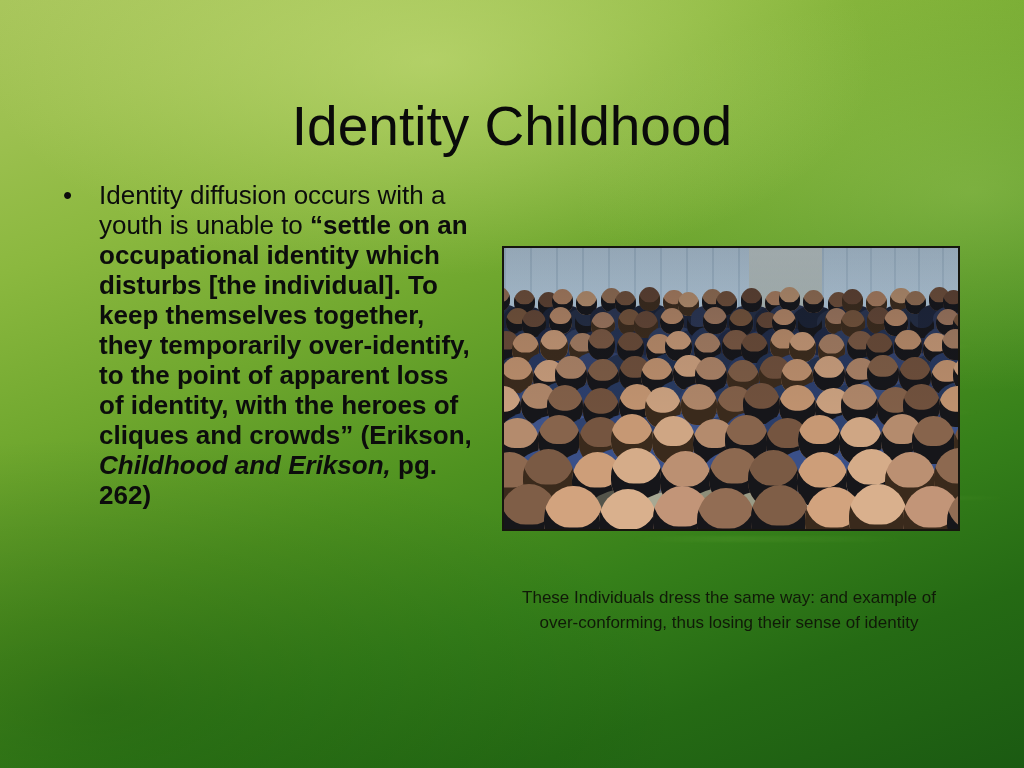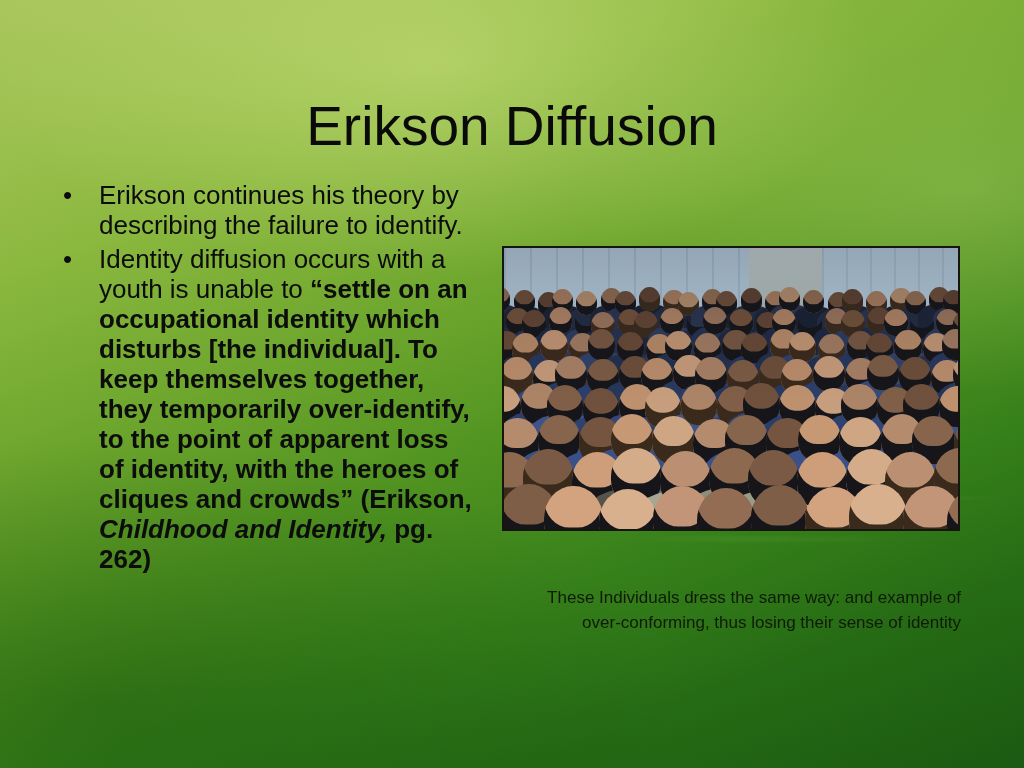--- a/index.html
+++ b/index.html
@@ -188,54 +188,51 @@
   .photo-shade {
     position: absolute;
     inset: 0;
     background: linear-gradient(180deg, rgba(10,20,35,0.20) 0%, rgba(10,20,35,0.05) 32%, rgba(0,0,0,0) 60%);
     pointer-events: none;
   }
 
   
   .photo-caption {
     position: absolute;
-    left: 521px;
+    left: 509px;
     top: 568px;
     width: 440px;
     font-size: 17px;
     line-height: 25px;
     color: #101a08;
-    text-align: right;
+    text-align: center;
   }
 </style>
 </head>
 <body>
 
 <div class="slide">
 
   <div class="bg-bloom"></div>
 
   <div class="bg-streaks">
     <span class="s1"></span>
       <span class="s2"></span>
       <span class="s3"></span>
     <span class="s4"></span>
       <span class="s5"></span>
       <span class="s6"></span>
     <span class="s7"></span>
   </div>
 
-  <h1 class="slide-title">Erikson Diffusion</h1>
+  <h1 class="slide-title">Identity Childhood</h1>
 
   <ul class="body-list">
     <li class="bullet-item">
-      <span><span>Erikson continues his theory by describing the failure to identify.</span></span>
-    </li>
-    <li class="bullet-item">
-      <span><span>Identity diffusion occurs with a youth is unable to </span><b>“settle on an occupational identity which disturbs [the individual]. To keep themselves together, they temporarily over-identify, to the point of apparent loss of identity, with the heroes of cliques and crowds” (Erikson, </b><span class="bi">Childhood and Identity,</span><b> pg. 262)</b></span>
+      <span><span>Identity diffusion occurs with a youth is unable to </span><b>“settle on an occupational identity which disturbs [the individual]. To keep themselves together, they temporarily over-identify, to the point of apparent loss of identity, with the heroes of cliques and crowds” (Erikson, </b><span class="bi">Childhood and Erikson,</span><b> pg. 262)</b></span>
     </li>
   </ul>
 
   <div class="photo-frame">
     <div class="photo-inner">
       <div class="photo-sky"></div>
       <div class="photo-wall2"></div>
       <div class="photo-wall3"></div>
       <div class="photo-wall"></div>
       <div class="crowd" id="crowd">

